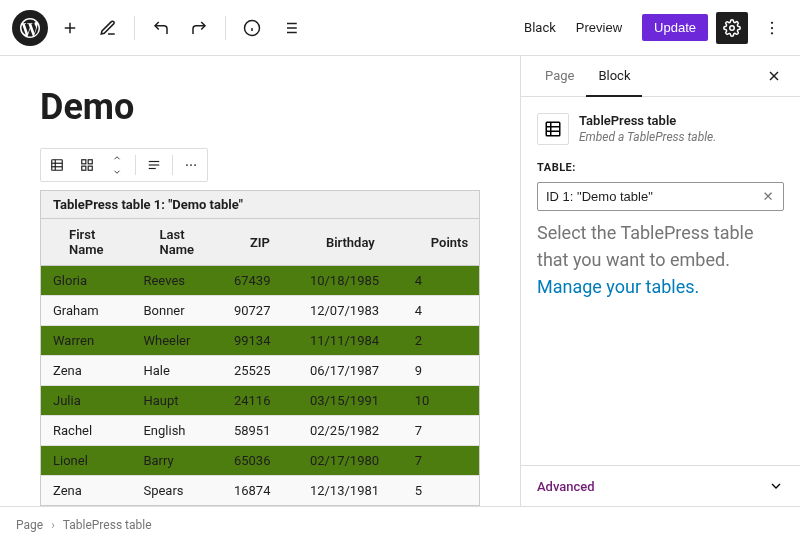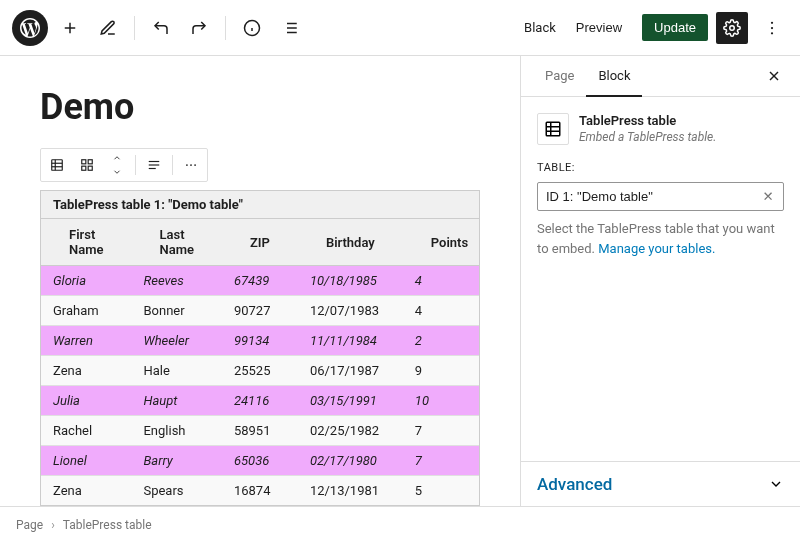--- a/index.html
+++ b/index.html
@@ -31,21 +31,21 @@
 
     .btn-switch-draft {
       background: transparent; border: 1px solid #949494; border-radius: 2px;
       padding: 6px 12px; font-size: 13px; cursor: pointer; color: #1e1e1e;
     }
     .btn-preview {
       background: transparent; border: none;
       padding: 6px 12px; font-size: 13px; cursor: pointer; color: #1e1e1e;
     }
     .btn-update {
-      background: #14532d; color: #fff; border: none; border-radius: 2px;
+      background: #6d28d9; color: #fff; border: none; border-radius: 2px;
       padding: 6px 12px; font-size: 13px; cursor: pointer;
     }
     .btn-settings {
       width: 32px; height: 32px; border: none; background: transparent;
       cursor: pointer; display: flex; align-items: center; justify-content: center;
       border-radius: 2px; color: #1e1e1e;
     }
     .btn-settings.active { background: #1e1e1e; color: #fff; }
 
     
@@ -76,21 +76,21 @@
     table.tablepress { width: 100%; border-collapse: collapse; font-size: 13px; }
     table.tablepress th {
       background: #f0f0f0; font-weight: 600; padding: 8px 28px;
       text-align: left; border-bottom: 1px solid #ccc; color: #1e1e1e;
     }
     table.tablepress td {
       padding: 7px 12px; border-bottom: 1px solid #e0e0e0; color: #1e1e1e;
     }
     table.tablepress tr:last-child td { border-bottom: none; }
     table.tablepress tr.even td { background: #f9f9f9; }
-    table.tablepress tr.odd td { background: #f0abfc; font-style: italic; }
+    table.tablepress tr.odd td { background: #4d7c0f; }
     .table-caption {
       font-size: 13px; font-weight: 700; padding: 6px 12px;
       background: #f0f0f0; border-bottom: 1px solid #ccc; color: #1e1e1e;
     }
 
     
     .sidebar {
       width: 280px; border-left: 1px solid #ddd; display: flex; flex-direction: column;
       overflow-y: auto;
     }
@@ -117,47 +117,47 @@
     .block-info { display: flex; align-items: flex-start; gap: 10px; margin-bottom: 16px; }
     .block-icon {
       width: 32px; height: 32px; border: 1px solid #ddd; border-radius: 2px;
       display: flex; align-items: center; justify-content: center; flex-shrink: 0;
     }
     .block-info-text {}
     .block-info-title { font-size: 13px; font-weight: 600; color: #1e1e1e; }
     .block-info-desc { font-size: 12px; color: #757575; margin-top: 2px; font-style: italic; }
 
     .sidebar-section-label {
-      font-size: 11px; font-weight: 400; text-transform: uppercase;
+      font-size: 11px; font-weight: 700; text-transform: uppercase;
       letter-spacing: 0.5px; color: #1e1e1e; margin-bottom: 8px;
     }
 
     .table-select-wrapper { position: relative; margin-bottom: 8px; }
     .table-select-input {
       width: 100%; border: 1px solid #949494; border-radius: 2px;
       padding: 6px 28px 6px 8px; font-size: 13px; color: #1e1e1e;
       background: #fff;
     }
     .table-select-clear {
       position: absolute; right: 6px; top: 50%; transform: translateY(-50%);
       width: 20px; height: 20px; border: none; background: transparent;
       cursor: pointer; display: flex; align-items: center; justify-content: center;
       color: #757575;
     }
 
-    .table-help-text { font-size: 13px; color: #757575; line-height: 1.5; margin-bottom: 16px; }
+    .table-help-text { font-size: 18px; color: #757575; line-height: 1.5; margin-bottom: 16px; }
     .table-help-text a { color: #007cba; text-decoration: none; }
 
     
     .advanced-section { border-top: 1px solid #ddd; }
     .advanced-header {
       display: flex; align-items: center; justify-content: space-between;
       padding: 12px 16px; cursor: pointer;
     }
-    .advanced-header-label { font-size: 17px; font-weight: 500; color: #0369a1; }
+    .advanced-header-label { font-size: 13px; font-weight: 500; color: #701a75; }
 
     
     .breadcrumb {
       height: 36px; border-top: 1px solid #ddd; display: flex; align-items: center;
       padding: 0 16px; gap: 8px; font-size: 12px; color: #757575;
     }
     .breadcrumb-chevron { color: #949494; }
     .breadcrumb-item { color: #757575; }
   </style>
 </head>

